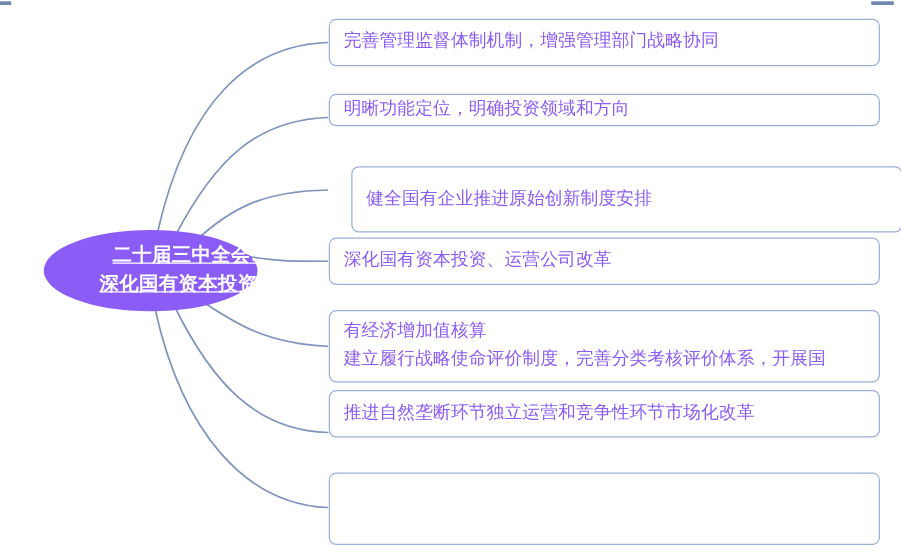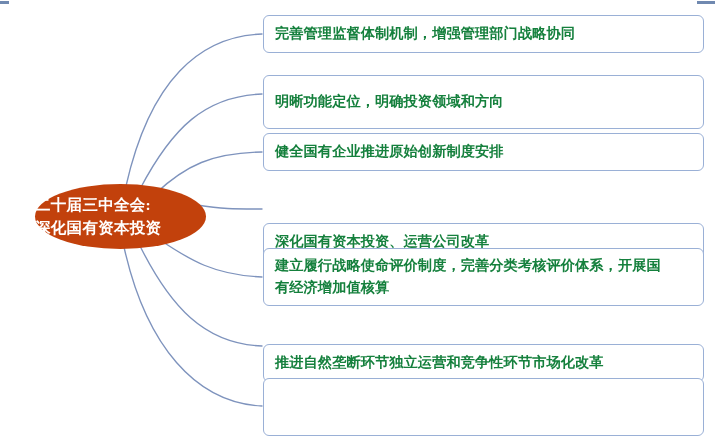--- a/index.html
+++ b/index.html
@@ -39,54 +39,55 @@
     height: 446px;
   }
 
   
   #central-node {
     position: absolute;
     left: 35px;
     top: 184px;
     width: 171px;
     height: 65px;
-    background: #c2410c;
+    background: #8b5cf6;
     border-radius: 50% / 50%;
     display: flex;
     flex-direction: column;
-    align-items: flex-start;
+    align-items: flex-end;
     justify-content: center;
     color: #ffffff;
     font-weight: bold;
     font-size: 15.5px;
     line-height: 1.45;
     letter-spacing: 0.3px;
     z-index: 3;
     text-align: center;
+    text-decoration: underline;
   }
   #central-node .line { white-space: nowrap; }
 
   
   .branch-box {
     position: absolute;
     left: 263px;
     width: 441px;
     box-sizing: border-box;
     background: #ffffff;
     border: 1.2px solid #9ab0d6;
     border-radius: 6px;
     display: flex;
     align-items: center;
     padding: 0 11px;
     z-index: 2;
   }
   .branch-text {
     font-size: 14.2px;
-    font-weight: bold;
-    color: #15803d;
+    font-weight: normal;
+    color: #8b5cf6;
     line-height: 1.52;
     letter-spacing: 0.1px;
   }
 </style>
 </head>
 <body>
 
 <div id="canvas">
 
   <div class="corner-rule left"></div>
@@ -108,46 +109,46 @@
     <span class="line">二十届三中全会:</span>
     <span class="line">深化国有资本投资</span>
   </div>
 
   <div class="branch-box" style="top:15px; height:38px;">
     <div class="branch-text">
       <div>完善管理监督体制机制，增强管理部门战略协同</div>
     </div>
   </div>
 
-  <div class="branch-box" style="top:75px; height:54px;text-align:center;">
+  <div class="branch-box" style="top:75px; height:26px;text-align:center;">
     <div class="branch-text">
       <div>明晰功能定位，明确投资领域和方向</div>
     </div>
   </div>
 
-  <div class="branch-box" style="top:133px; height:38px;">
+  <div class="branch-box" style="top:133px; height:53px;margin-left:18px;">
     <div class="branch-text">
       <div>健全国有企业推进原始创新制度安排</div>
     </div>
   </div>
 
-  <div class="branch-box" style="top:190px; height:38px;margin-top:33px;">
+  <div class="branch-box" style="top:190px; height:38px;">
     <div class="branch-text">
       <div>深化国有资本投资、运营公司改革</div>
     </div>
   </div>
 
   <div class="branch-box" style="top:248px; height:58px;">
     <div class="branch-text">
+      <div>有经济增加值核算</div>
       <div>建立履行战略使命评价制度，完善分类考核评价体系，开展国</div>
-      <div>有经济增加值核算</div>
     </div>
   </div>
 
-  <div class="branch-box" style="top:344px; height:38px;">
+  <div class="branch-box" style="top:312px; height:38px;">
     <div class="branch-text">
       <div>推进自然垄断环节独立运营和竞争性环节市场化改革</div>
     </div>
   </div>
 
   <div class="branch-box" style="top:378px; height:58px;">
     <div class="branch-text">
     </div>
   </div>
 

